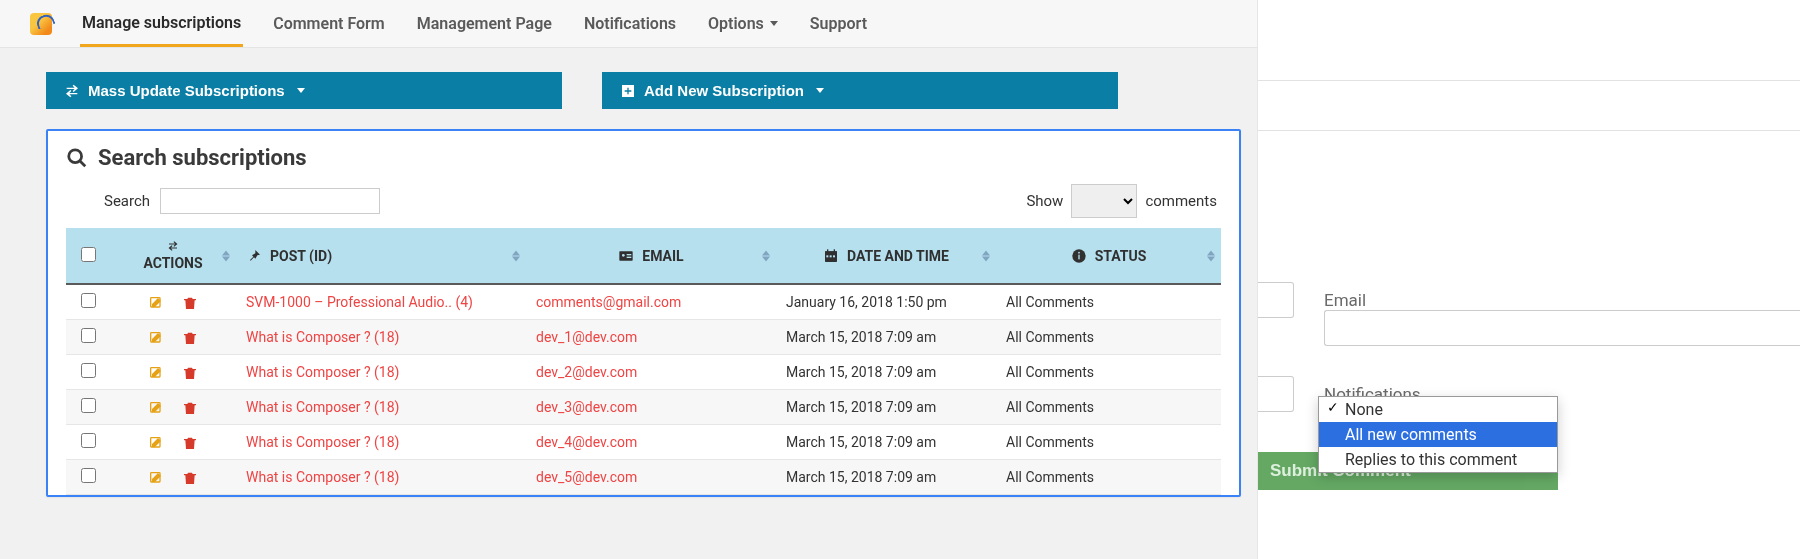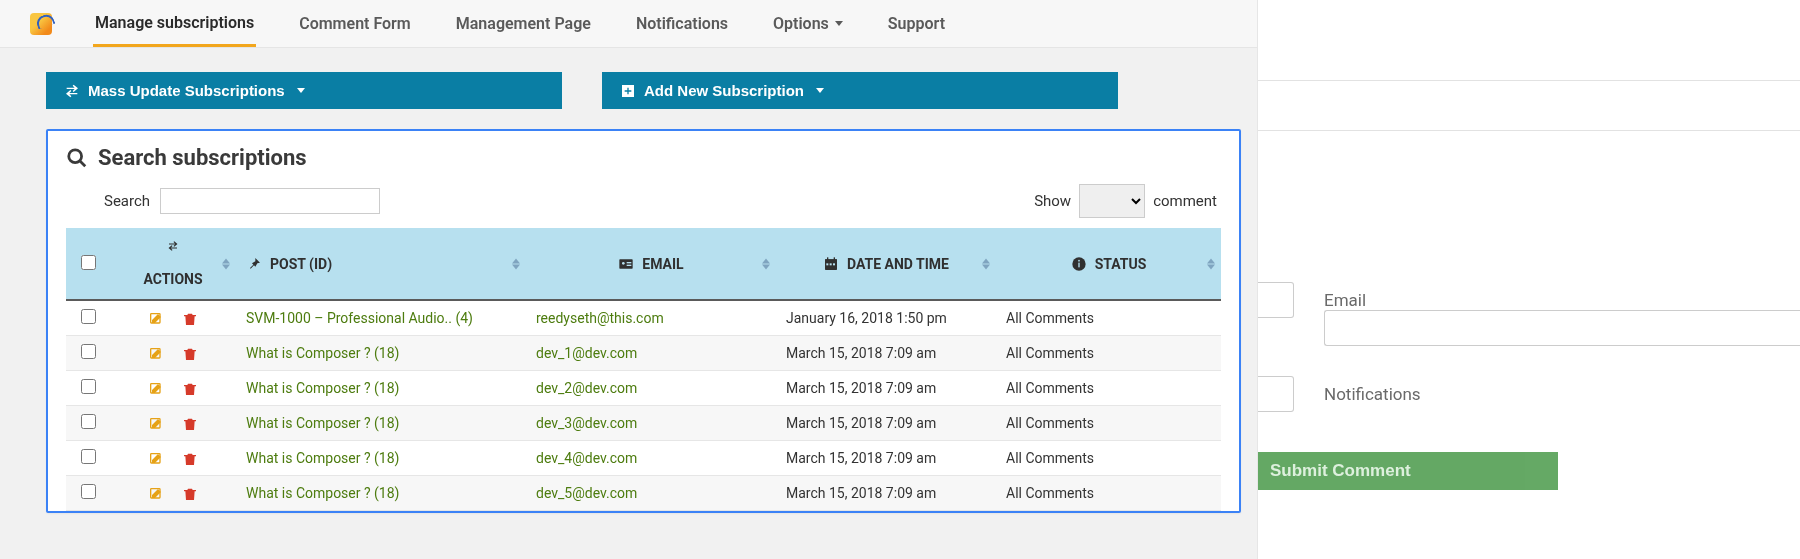--- a/index.html
+++ b/index.html
@@ -45,21 +45,20 @@
   }
   .nav-item {
     color:#5a5a5a;
     font-weight:600;
     font-size:16px;
     cursor:pointer;
     padding:12px 2px;
     display:flex;
     align-items:center;
     gap:6px;
-    margin-left:13px;
   }
   .nav-item.active {
     color:#2a2a2a;
     border-bottom:3px solid #f2a61d;
   }
   .caret-down {
     width:0;height:0;
     border-left:4px solid transparent;
     border-right:4px solid transparent;
     border-top:5px solid #5a5a5a;
@@ -152,33 +151,33 @@
   .sort-arrows .up, .sort-arrows .down {
     width:0;height:0;
     border-left:4px solid transparent;
     border-right:4px solid transparent;
   }
   .sort-arrows .up { border-bottom:5px solid #1a3a6a; }
   .sort-arrows .down { border-top:5px solid #1a3a6a; }
   .th-inner { display:flex; align-items:flex-start; gap:8px; justify-content:flex-start;}
   .th-center .th-inner { justify-content:center; }
   .actions-head {
-    display:flex; flex-direction:column; align-items:center; gap:19px;
+    display:flex; flex-direction:column; align-items:center; gap:3px;
   }
   .sub-table tbody td {
     padding:8px 10px;
     border-bottom:1px solid #e6e6e6;
     color:#333;
   }
   .sub-table tbody tr:nth-child(even) td { background:#f7f7f7; }
   .chk-cell { text-align:center; }
   .chk-cell input, thead .chk input { width:15px;height:15px; }
   .act-cell { text-align:center; }
   .act-icons { display:flex; gap:18px; justify-content:center; }
-  .link { color:#4d7c0f; cursor:pointer; }
+  .link { color:#ef4444; cursor:pointer; }
   .icon-svg { width:16px;height:16px; display:inline-block; vertical-align:middle;}
   .icon-edit { color:#e6a217; }
   .icon-trash { color:#d63a2a; }
   
   .right-panel {
     position:absolute;
     left:1257px; top:0;
     width:543px; height:559px;
     background:#fff;
     border-left:1px solid #e6e6e6;
@@ -313,21 +312,21 @@
     <div class="controls-row">
       <div class="search-box">
         <span>Search</span>
         <input type="text" style="">
       </div>
       <div class="entries-box">
         <span>Show</span>
         <select>
           <option>10</option>
         </select>
-        <span>comment</span>
+        <span>comments</span>
       </div>
     </div>
 
     <table class="sub-table">
       <thead>
         <tr>
           <th class="chk">
             <input type="checkbox" style="">
           </th>
           <th class="actions th-center">
@@ -411,21 +410,21 @@
                 <span class="icon-edit"><svg class="icon-svg" viewBox="0 0 24 24" fill="none" stroke="currentColor" stroke-width="2">
                     <rect x="4" y="4" width="14" height="14" rx="1"></rect>
                     <path d="M15 6l3 3-8 8H7v-3z" fill="currentColor"></path>
                   </svg></span>
                 <span class="icon-trash"><svg class="icon-svg" viewBox="0 0 24 24" fill="currentColor">
                     <path d="M5 7h14l-1 14H6zM9 4h6l1 2H8zM3 6h18v2H3z"></path>
                   </svg></span>
               </div>
             </td>
             <td><span class="link">SVM-1000 – Professional Audio.. (4)</span></td>
-            <td><span class="link">reedyseth@this.com</span></td>
+            <td><span class="link">comments@gmail.com</span></td>
             <td><span>January 16, 2018 1:50 pm</span></td>
             <td><span>All Comments</span></td>
           </tr>
           <tr>
             <td class="chk-cell"><input type="checkbox" style=""></td>
             <td class="act-cell">
               <div class="act-icons">
                 <span class="icon-edit"><svg class="icon-svg" viewBox="0 0 24 24" fill="none" stroke="currentColor" stroke-width="2">
                     <rect x="4" y="4" width="14" height="14" rx="1"></rect>
                     <path d="M15 6l3 3-8 8H7v-3z" fill="currentColor"></path>
@@ -527,17 +526,22 @@
   </div>
   <div class="rp-row" style="top:310px;left:66px;width:477px">
     <div class="rp-input-right"></div>
   </div>
 
   <div class="rp-row" style="top:376px">
     <div class="rp-inputcell-left" style="width:36px"></div>
     <span class="rp-label" style="margin-left:30px">Notifications</span>
   </div>
 
+  <div class="notif-dropdown" id="notif-opts">
+      <div class="opt checked">None</div>
+      <div class="opt selected">All new comments</div>
+      <div class="opt">Replies to this comment</div>
+    </div>
 
   <button class="submit-btn">
     <span>Submit Comment</span>
   </button>
 </div>
 
 </body></html>

